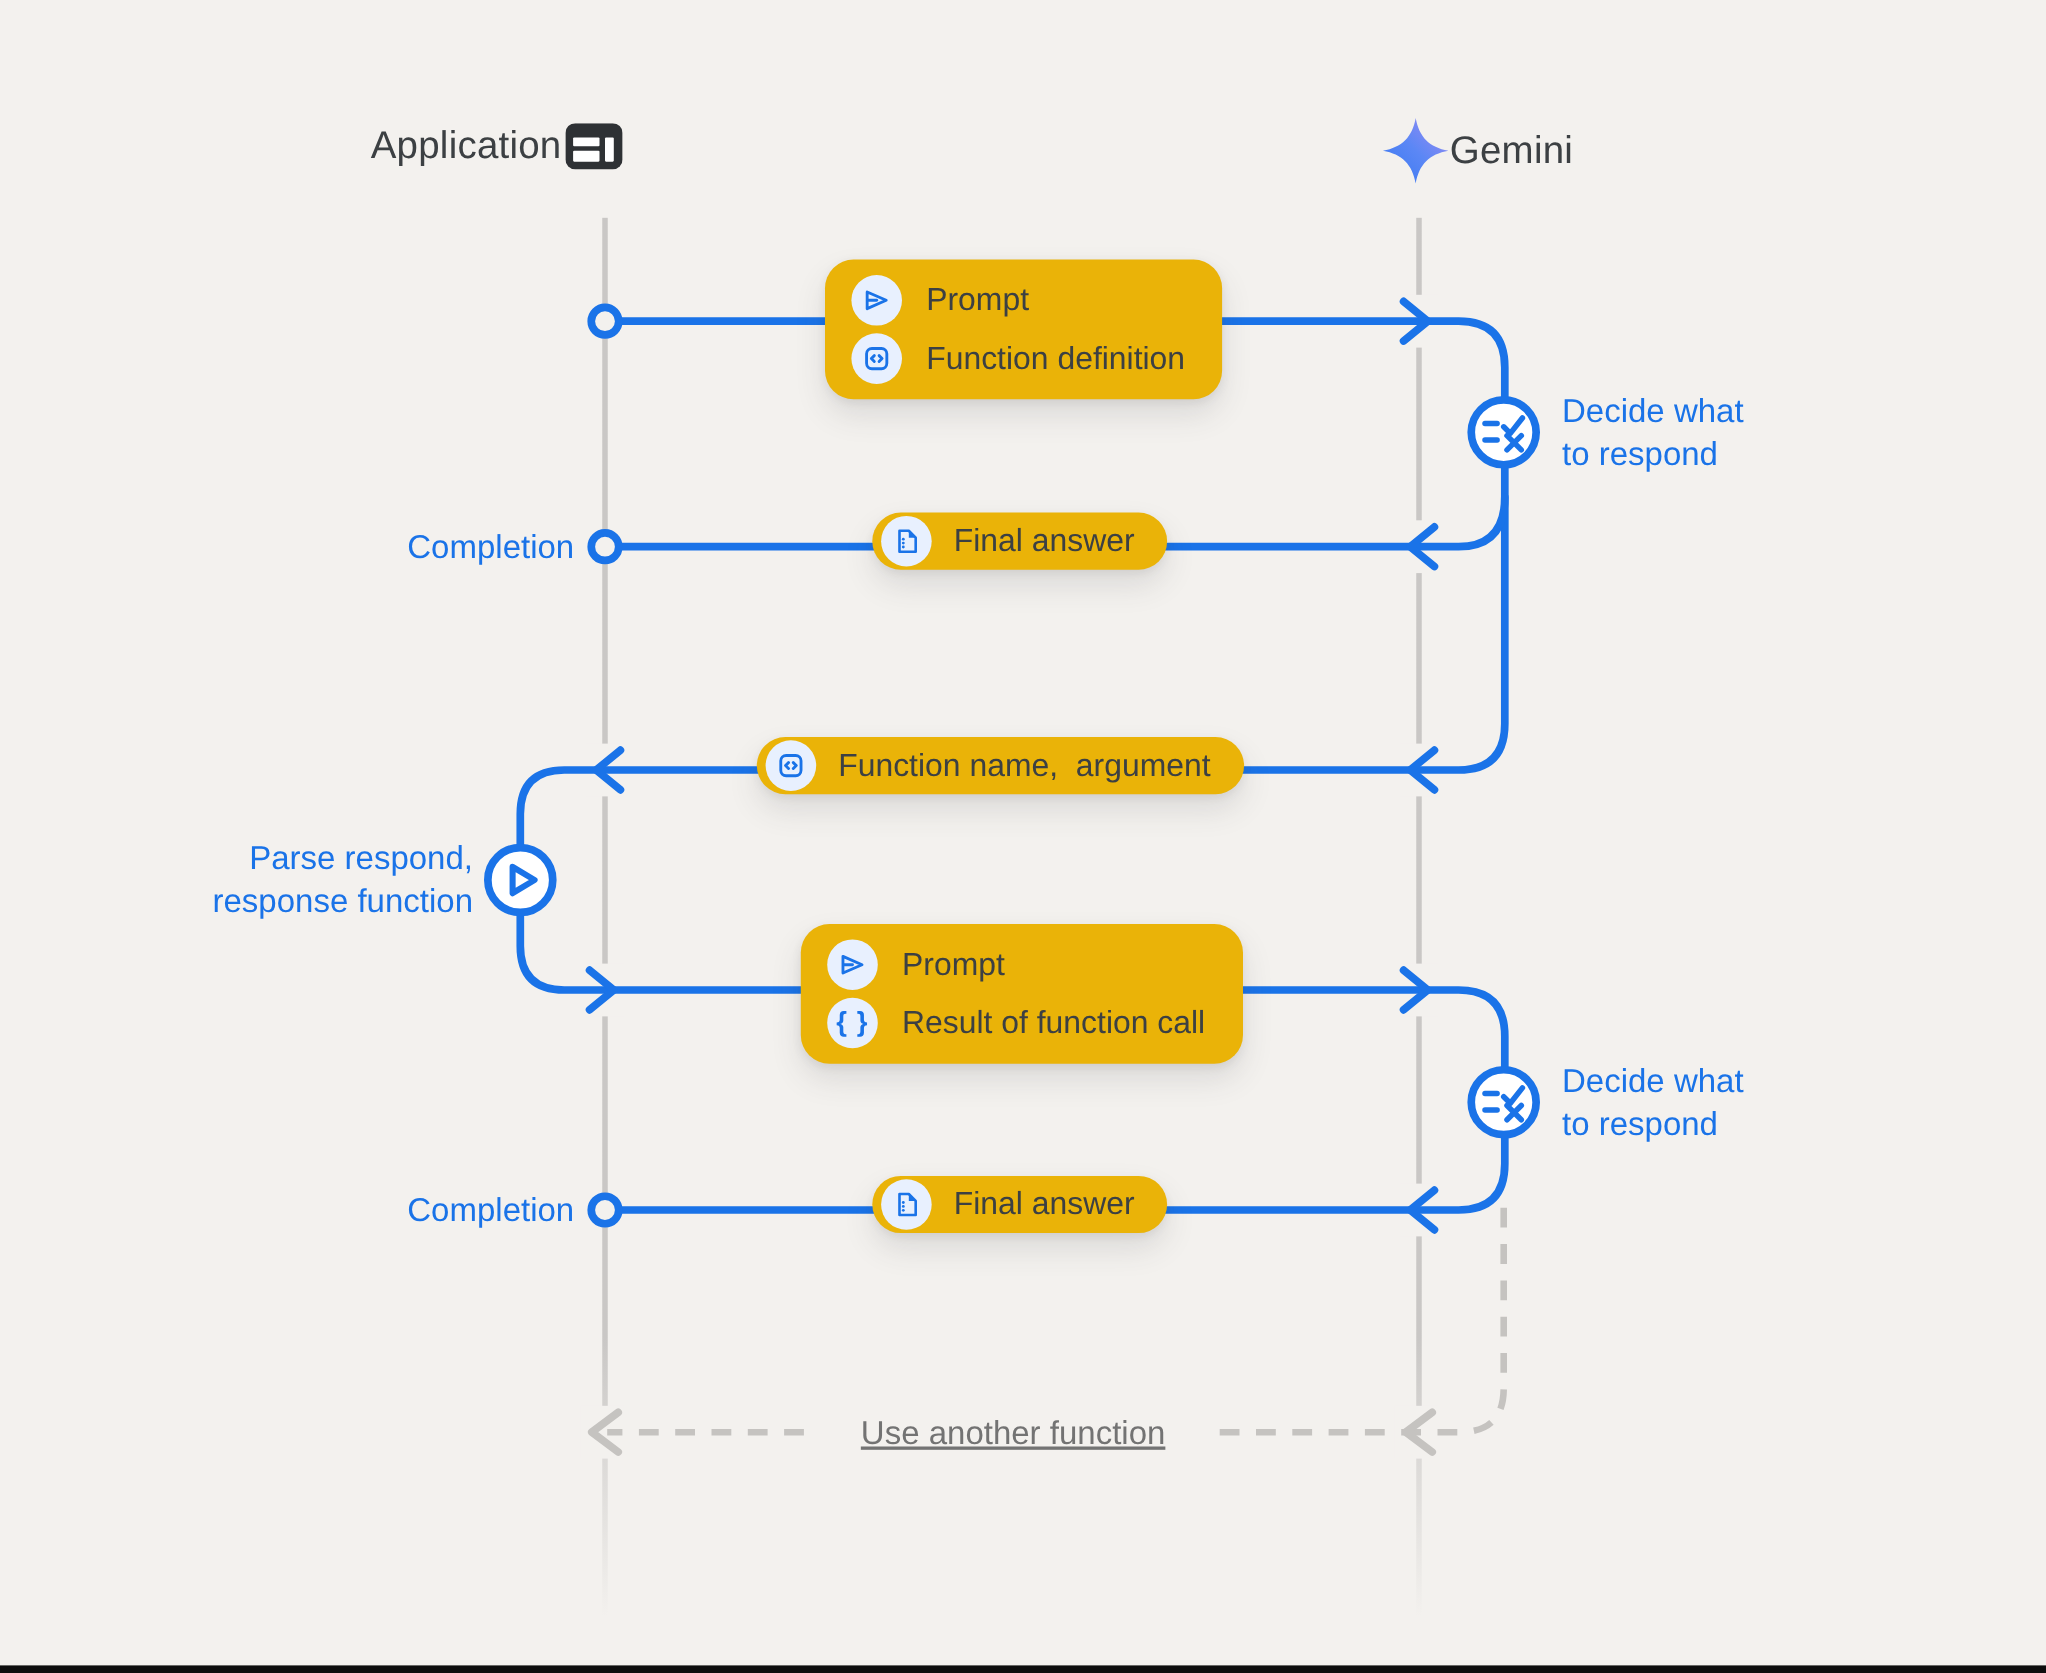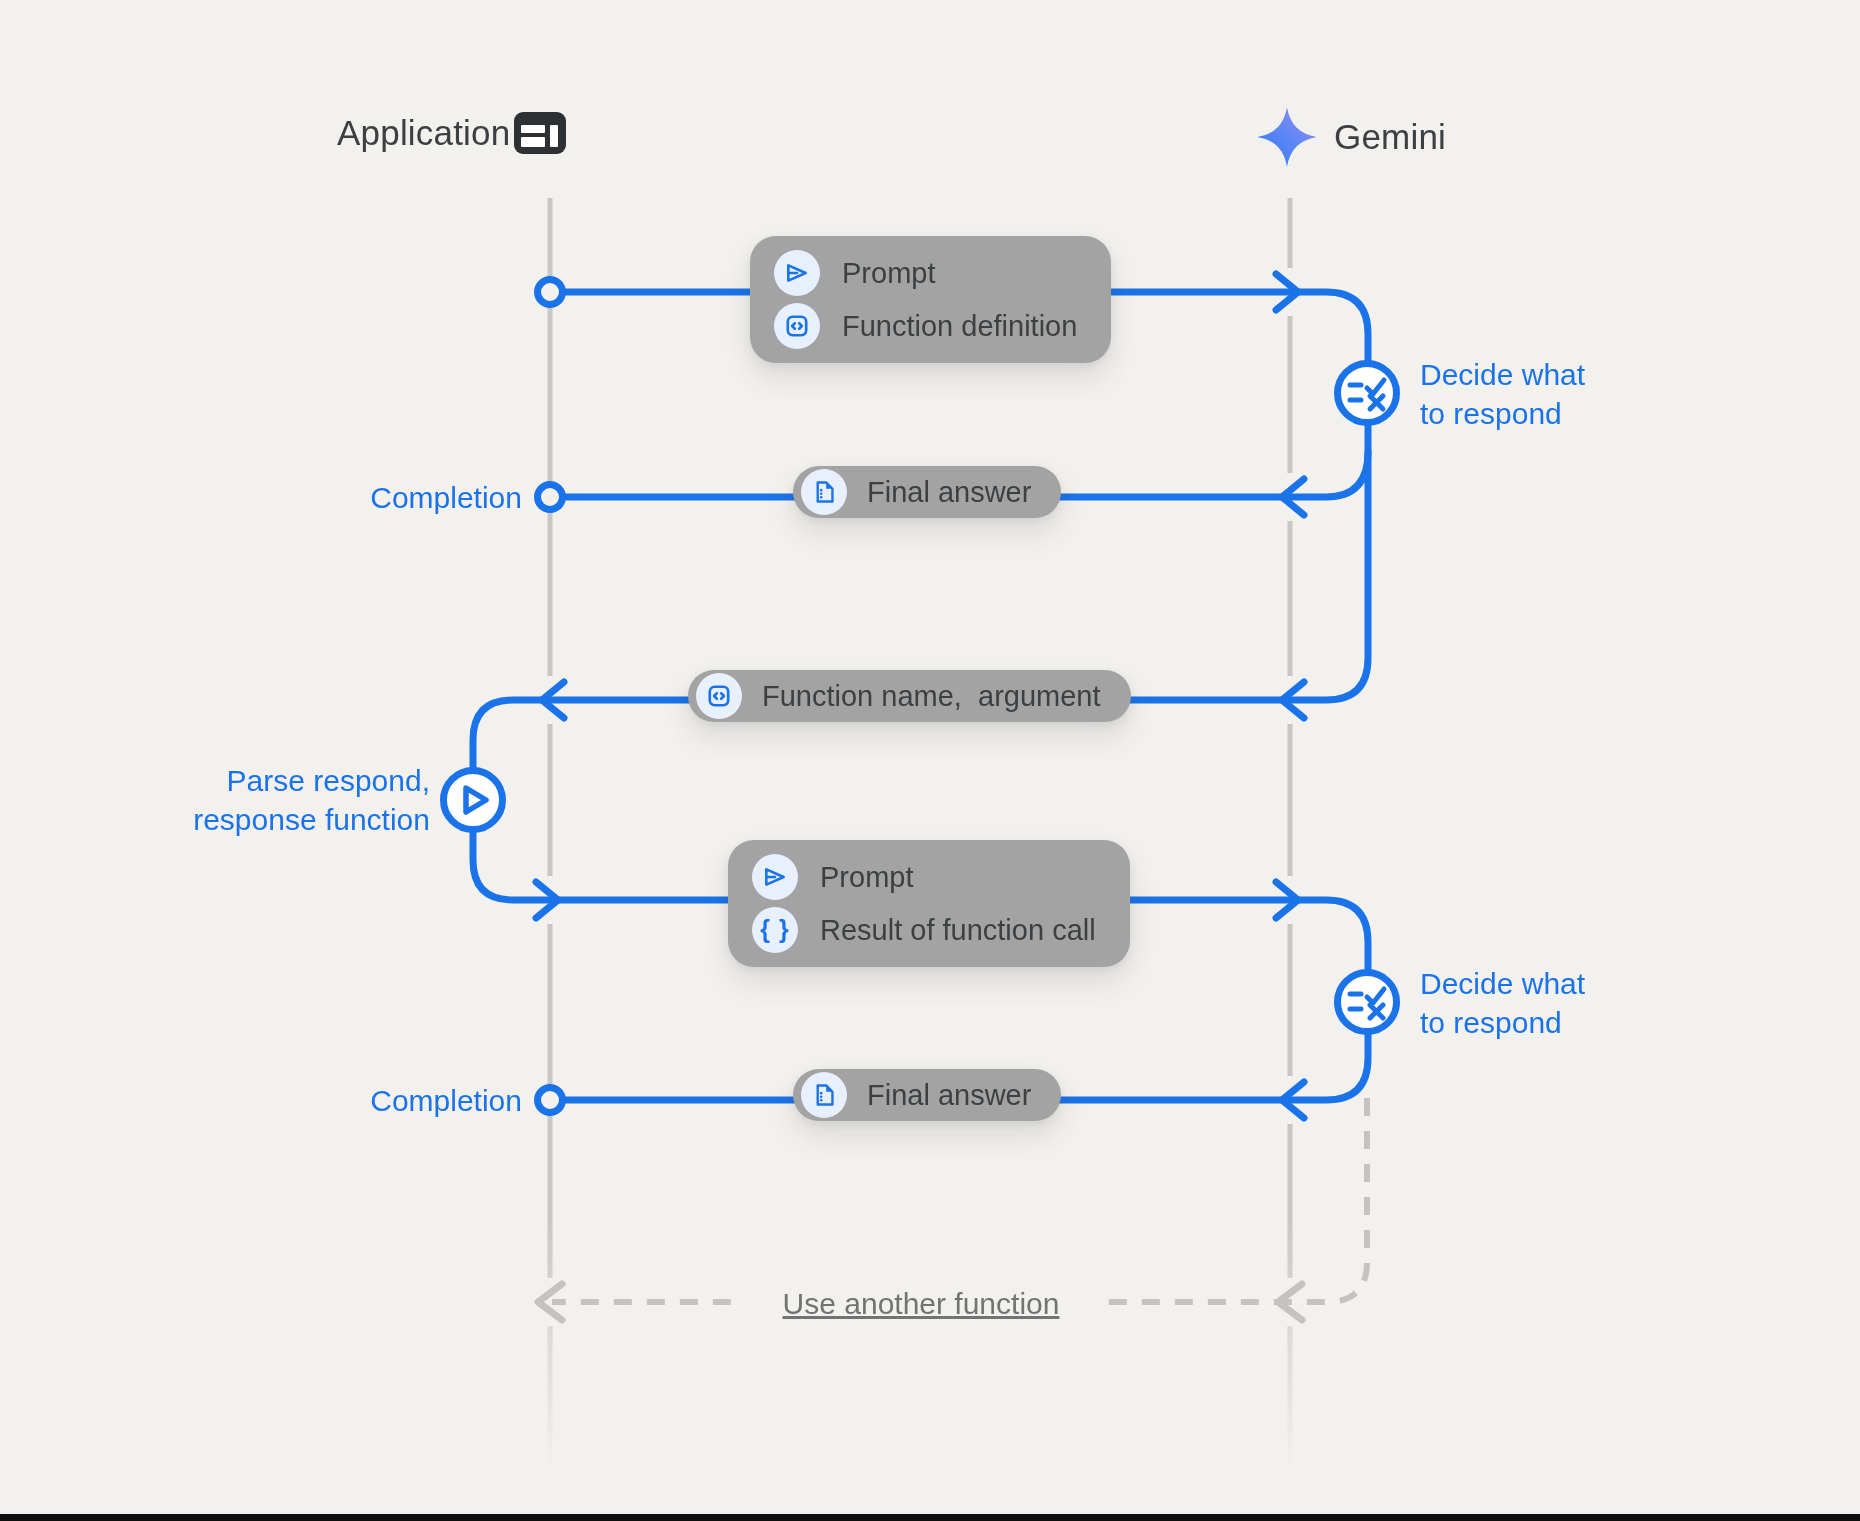--- a/index.html
+++ b/index.html
@@ -6,25 +6,25 @@
   .stage{
     position:relative;width:1860px;height:1521px;background:#f3f1ee;
     overflow:hidden;font-family:"Liberation Sans",sans-serif;color:#3c4043;
   }
   .art{position:absolute;left:0;top:0;}
 
   
   .lane-header{position:absolute;display:flex;align-items:center;gap:4px;}
   .lane-header .lane-title{font-size:35px;font-weight:500;color:#3c4043;letter-spacing:.2px;}
   .app-header{left:337px;top:112px;}
-  .gemini-header{left:1256px;top:106px;gap:16px;}
+  .gemini-header{left:1256px;top:106px;gap:0;}
 
   
   .msg-box{
-    position:absolute;background:#a3a3a3;border-radius:28px;
+    position:absolute;background:#eab308;border-radius:28px;
     box-shadow:0 14px 28px rgba(60,64,67,.13),0 3px 8px rgba(60,64,67,.08);
     display:flex;flex-direction:column;justify-content:space-between;gap:7px;
     white-space:nowrap;
   }
   .msg-box.two-row{padding:14px 34px 14px 24px;border-radius:26px;}
   .msg-box.pill{flex-direction:row;align-items:center;padding:8px 30px 8px 8px;border-radius:31px;height:52px;box-sizing:border-box;gap:0;}
   .mrow{display:flex;align-items:center;gap:22px;}
   .mlabel{font-size:29px;font-weight:500;color:#3c4043;}
   .pre{white-space:pre;}
   .icon-circle{

